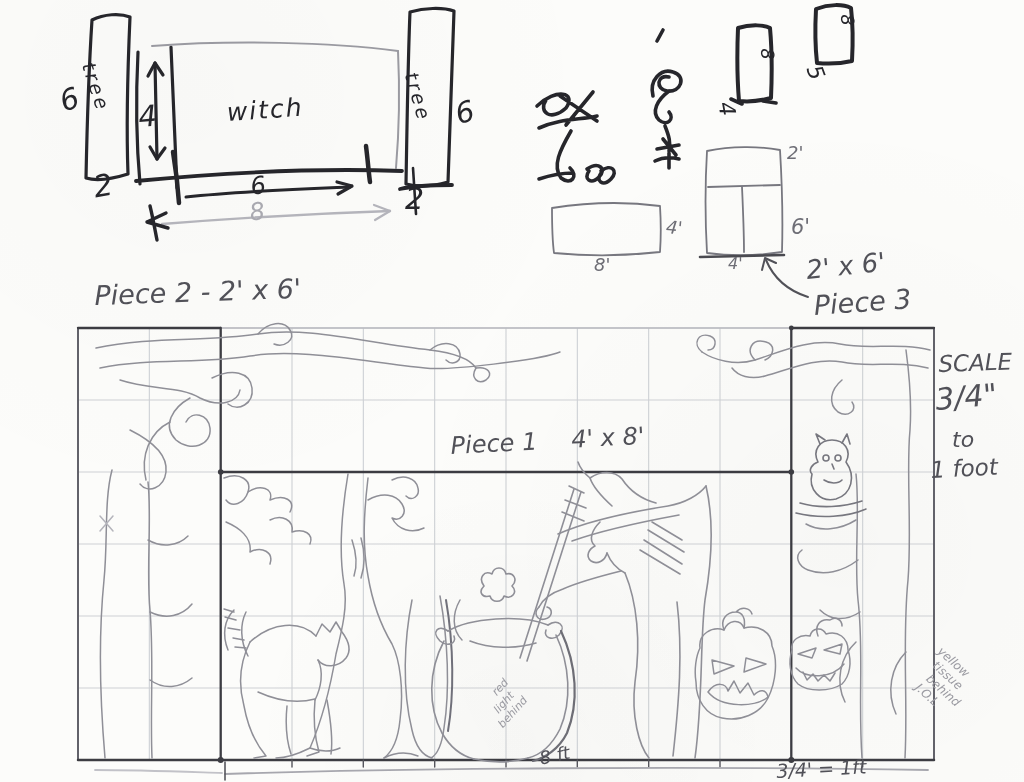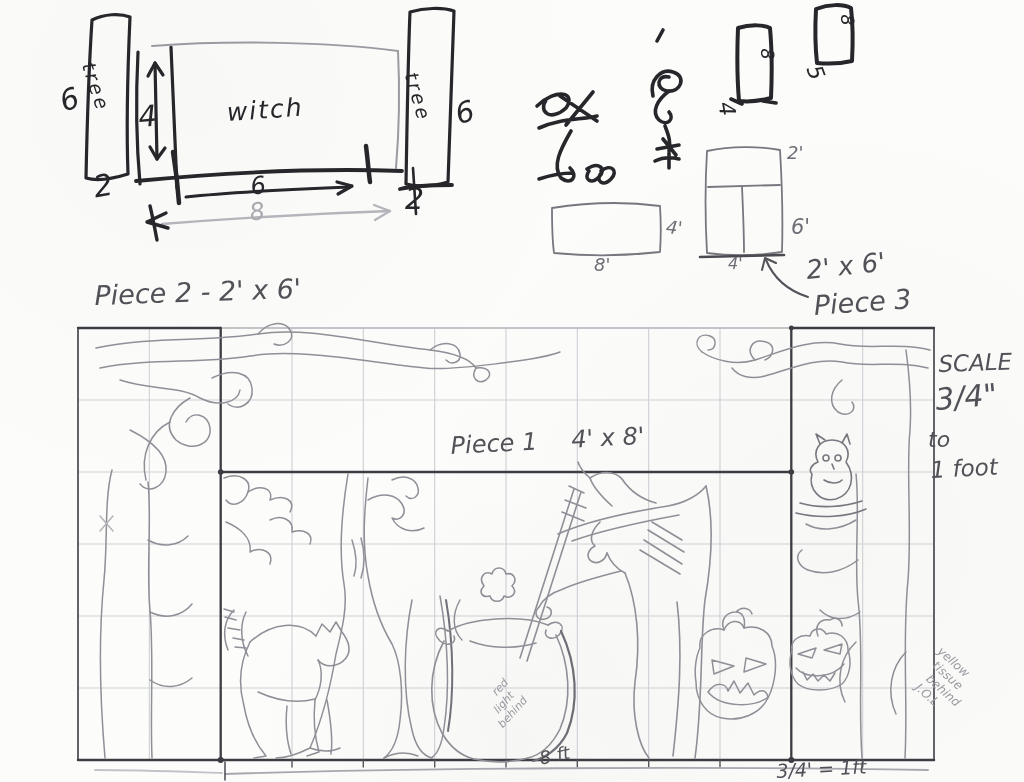--- a/index.html
+++ b/index.html
@@ -267,21 +267,21 @@
 
   <div class="hw pendark" style="left:94px;top:282px;font-size:27px;transform:rotate(-2deg);">Piece 2 - 2' x 6'</div>
 
   <div class="hw pendark" style="left:450px;top:434px;font-size:24px;transform:rotate(-3deg);display:flex;gap:34px;">
     <span>Piece 1</span>
     <span>4' x 8'</span>
   </div>
 
   <div class="hw pendark" style="left:938px;top:352px;font-size:23px;transform:rotate(-2deg);">SCALE</div>
   <div class="hw pendark" style="left:934px;top:384px;font-size:30px;transform:rotate(-5deg);">3/4"</div>
-  <div class="hw pendark" style="left:928px;top:428px;font-size:22px;">to</div>
+  <div class="hw pendark" style="left:952px;top:428px;font-size:22px;">to</div>
   <div class="hw pendark" style="left:930px;top:458px;font-size:23px;transform:rotate(-3deg);">1 foot</div>
 
   <div class="hw penfaint note-block" style="left:480px;top:700px;font-size:11px;transform:rotate(-48deg);line-height:13px;">
     <div style="margin-left:14px;">red</div>
     <div style="margin-left:2px;">light</div>
     <div style="margin-left:-6px;">behind</div>
   </div>
 
   <div class="hw penfaint note-block" style="left:944px;top:644px;font-size:12px;transform:rotate(42deg);line-height:14px;">
     <div>yellow</div>

